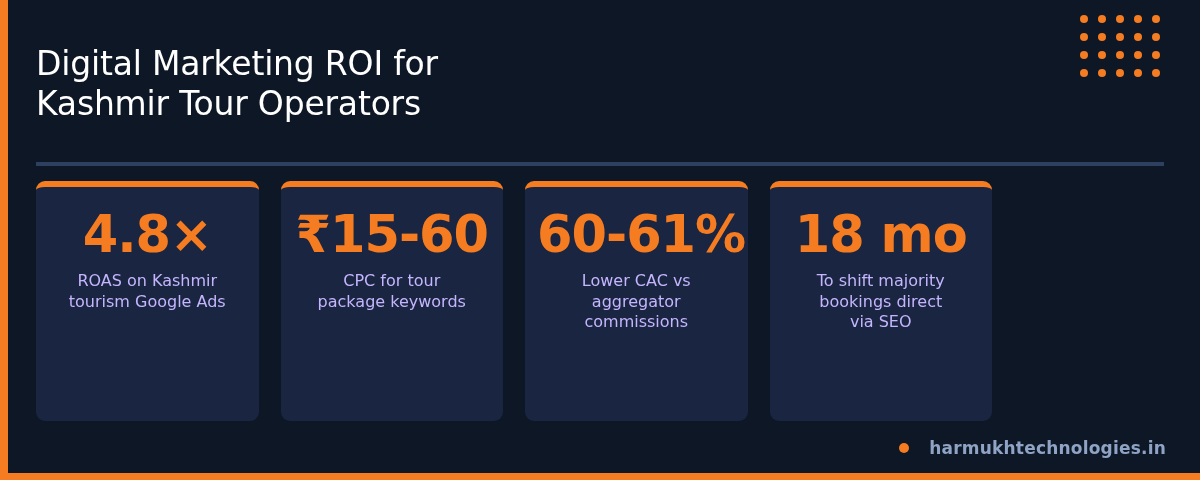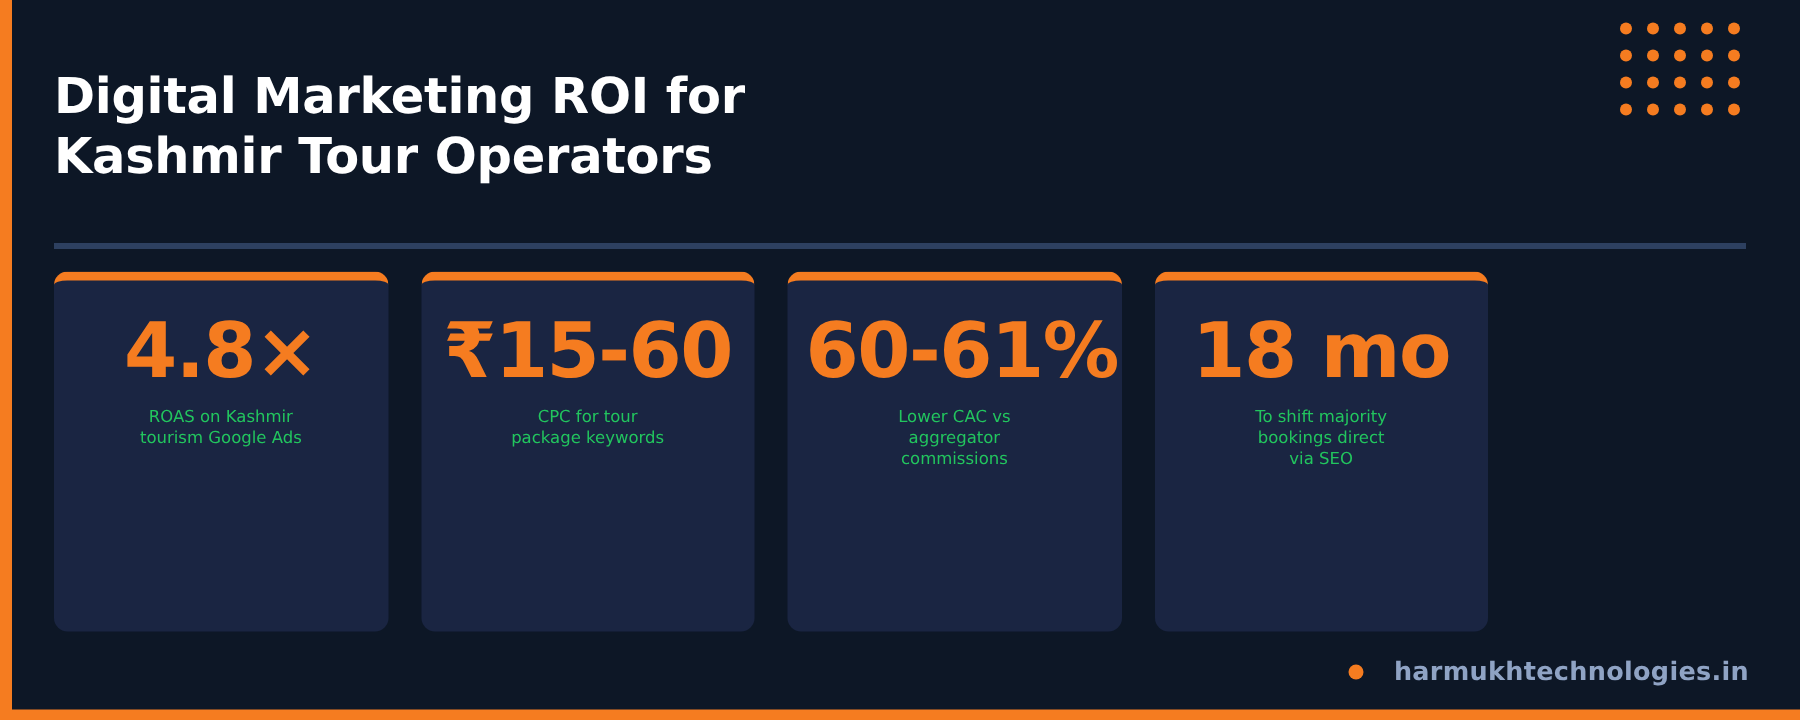--- a/index.html
+++ b/index.html
@@ -62,21 +62,21 @@
     font-weight: bold;
     letter-spacing: 0.6px;
     padding: 5px 14px 6px 14px;
     border-radius: 5px;
     line-height: 1.1;
   }
   .page-title {
     margin: 14px 0 0 0;
     color: #ffffff;
     font-size: 33px;
-    font-weight: bold;
+    font-weight: normal;
     line-height: 1.22;
     letter-spacing: -0.2px;
   }
   .divider {
     position: absolute;
     left: 36px; top: 162px;
     width: 1128px; height: 4px;
     background: #2d4060;
   }
 
@@ -101,22 +101,22 @@
   .card-value {
     color: #f57c20;
     font-size: 51px;
     font-weight: bold;
     line-height: 1.08;
     letter-spacing: -1px;
     white-space: nowrap;
   }
   .card-label {
     margin-top: 9px;
-    color: #22c55e;
-    font-size: 11px;
+    color: #c4b5fd;
+    font-size: 16px;
     line-height: 1.28;
   }
 
   
   .footer {
     position: absolute;
     right: 34px; bottom: 22px;
     display: flex;
     align-items: center;
     gap: 20px;

